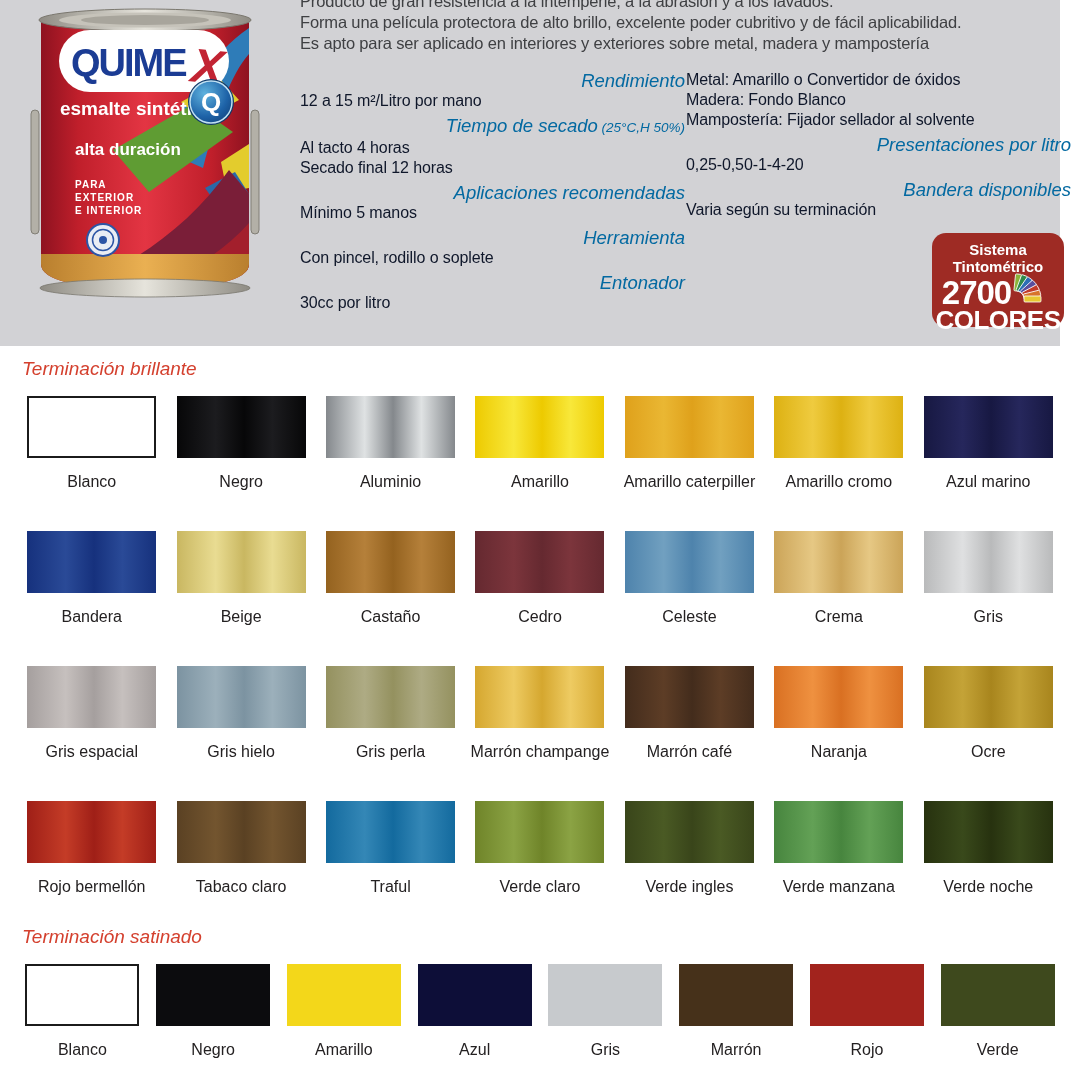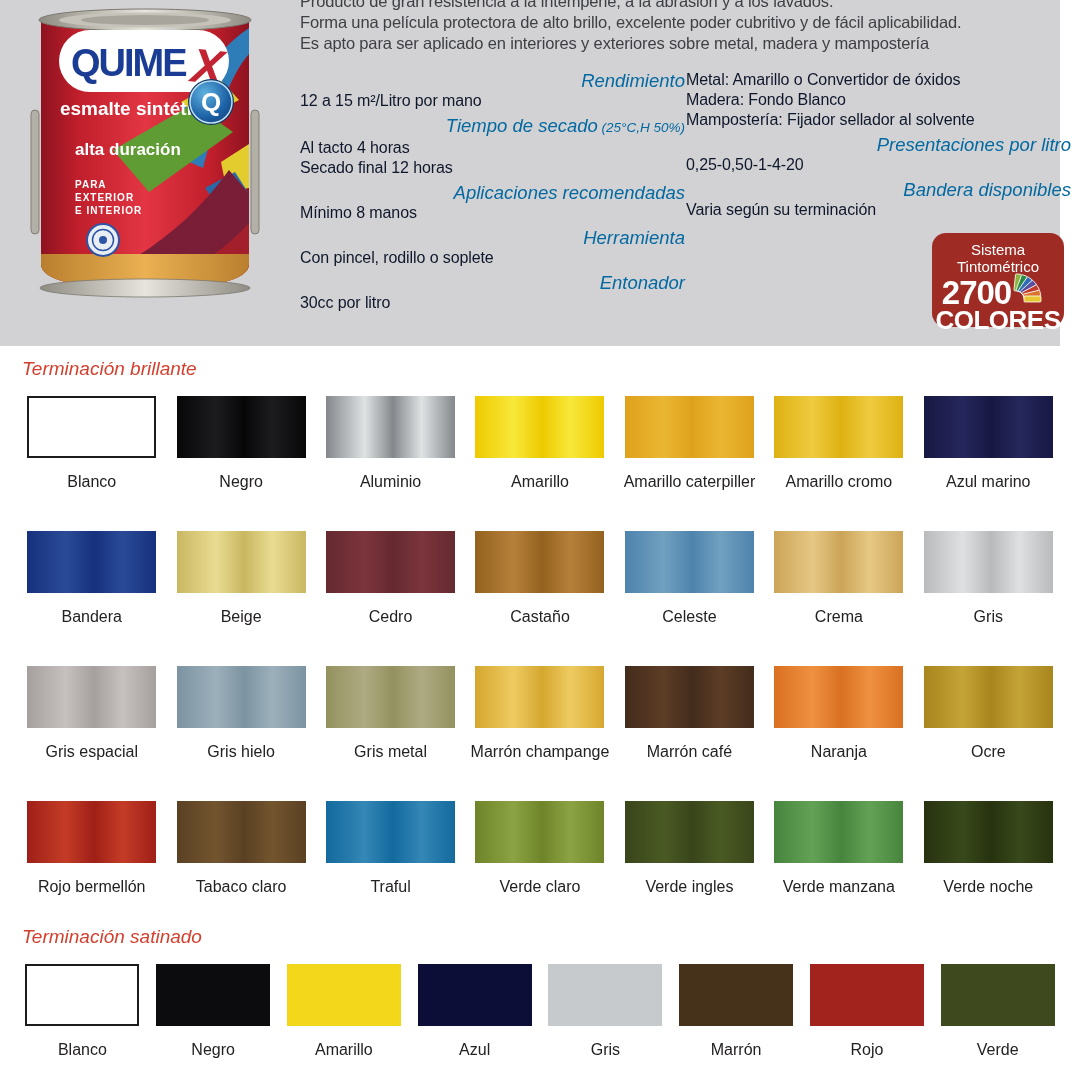--- a/index.html
+++ b/index.html
@@ -9,21 +9,21 @@
   .can{position:absolute;left:25px;top:2px;width:240px;height:300px;}
   .intro{position:absolute;left:300px;top:-9px;width:760px;font-size:16.5px;line-height:21px;color:#3f4043;letter-spacing:-0.15px;}
   .col{position:absolute;top:70px;width:385px;}
   .col-left{left:300px;}
   .col-right{left:686px;}
   .spec-h{font-style:italic;font-size:18.5px;line-height:21px;color:#0369a1;margin-top:4px;text-align:right;}
   .spec-h:first-child{margin-top:0;}
   .spec-note{font-size:13.5px;}
   .spec-line{font-size:16px;line-height:20px;color:#0f172a;letter-spacing:-0.1px;}
   .badge{position:absolute;left:932px;top:233px;width:132px;height:94px;background:#9e2b24;border-radius:14px;color:#ffffff;text-align:center;padding-top:9px;box-sizing:border-box;}
-  .badge-l{font-size:15px;font-weight:400;line-height:16.5px;text-align:center;}
+  .badge-l{font-size:15px;font-weight:700;line-height:16.5px;text-align:center;}
   .badge-row{display:flex;align-items:flex-end;justify-content:center;height:32px;margin-top:1px;}
   .badge-num{font-size:33px;font-weight:700;letter-spacing:-1px;line-height:30px;}
   .badge-word{font-size:26px;font-weight:700;letter-spacing:-0.5px;line-height:25px;}
   .fan{margin-left:1px;margin-bottom:1px;}
   .sections{position:absolute;top:346px;left:0;width:1080px;background:#ffffff;}
   .sec-title{font-style:italic;font-size:19px;line-height:22px;color:#d4402e;margin:12px 0 0 22px;}
   .sec-title.later{margin-top:30px;}
   .swatch-grid{display:grid;margin:16px 0 0 17px;width:1046px;row-gap:40px;}
   .cell{display:flex;flex-direction:column;align-items:center;}
   .chip{height:62px;width:var(--cw);}
@@ -117,21 +117,21 @@
       <div>Es apto para ser aplicado en interiores y exteriores sobre metal, madera y mampostería</div>
     </div>
 
     <div class="col col-left" id="specs-left">
         <div class="spec-h">Rendimiento</div>
         <div class="spec-line">12 a 15 m²/Litro por mano</div>
         <div class="spec-h">Tiempo de secado<span class="spec-note"> (25°C,H 50%)</span></div>
         <div class="spec-line">Al tacto 4 horas</div>
         <div class="spec-line">Secado final 12 horas</div>
         <div class="spec-h">Aplicaciones recomendadas</div>
-        <div class="spec-line">Mínimo 8 manos</div>
+        <div class="spec-line">Mínimo 5 manos</div>
         <div class="spec-h">Herramienta</div>
         <div class="spec-line">Con pincel, rodillo o soplete</div>
         <div class="spec-h">Entonador</div>
         <div class="spec-line">30cc por litro</div>
       </div>
     <div class="col col-right" id="specs-right">
         <div class="spec-line">Metal: Amarillo o Convertidor de óxidos</div>
         <div class="spec-line">Madera: Fondo Blanco</div>
         <div class="spec-line">Mampostería: Fijador sellador al solvente</div>
         <div class="spec-h">Presentaciones por litro</div>
@@ -210,28 +210,28 @@
         </div>
         <div class="cell">
           <div class="chip" style="background: linear-gradient(90deg, rgb(22, 49, 125) 0%, rgb(42, 74, 151) 30%, rgb(22, 49, 125) 52%, rgb(42, 74, 151) 74%, rgb(22, 49, 125) 100%);"></div>
           <div class="chip-label">Bandera</div>
         </div>
         <div class="cell">
           <div class="chip" style="background: linear-gradient(90deg, rgb(201, 183, 97) 0%, rgb(233, 220, 146) 30%, rgb(201, 183, 97) 52%, rgb(233, 220, 146) 74%, rgb(201, 183, 97) 100%);"></div>
           <div class="chip-label">Beige</div>
         </div>
         <div class="cell">
+          <div class="chip" style="background: linear-gradient(90deg, rgb(148, 98, 31) 0%, rgb(181, 128, 58) 30%, rgb(148, 98, 31) 52%, rgb(181, 128, 58) 74%, rgb(148, 98, 31) 100%);"></div>
+          <div class="chip-label">Castaño</div>
+        </div>
+        <div class="cell">
           <div class="chip" style="background: linear-gradient(90deg, rgb(101, 41, 48) 0%, rgb(124, 53, 60) 30%, rgb(101, 41, 48) 52%, rgb(124, 53, 60) 74%, rgb(101, 41, 48) 100%);"></div>
           <div class="chip-label">Cedro</div>
         </div>
         <div class="cell">
-          <div class="chip" style="background: linear-gradient(90deg, rgb(148, 98, 31) 0%, rgb(181, 128, 58) 30%, rgb(148, 98, 31) 52%, rgb(181, 128, 58) 74%, rgb(148, 98, 31) 100%);"></div>
-          <div class="chip-label">Castaño</div>
-        </div>
-        <div class="cell">
           <div class="chip" style="background: linear-gradient(90deg, rgb(78, 131, 172) 0%, rgb(113, 160, 192) 30%, rgb(78, 131, 172) 52%, rgb(113, 160, 192) 74%, rgb(78, 131, 172) 100%);"></div>
           <div class="chip-label">Celeste</div>
         </div>
         <div class="cell">
           <div class="chip" style="background: linear-gradient(90deg, rgb(203, 164, 88) 0%, rgb(230, 200, 132) 30%, rgb(203, 164, 88) 52%, rgb(230, 200, 132) 74%, rgb(203, 164, 88) 100%);"></div>
           <div class="chip-label">Crema</div>
         </div>
         <div class="cell">
           <div class="chip" style="background: linear-gradient(90deg, rgb(185, 186, 187) 0%, rgb(223, 224, 225) 30%, rgb(185, 186, 187) 52%, rgb(223, 224, 225) 74%, rgb(185, 186, 187) 100%);"></div>
           <div class="chip-label">Gris</div>
@@ -239,21 +239,21 @@
         <div class="cell">
           <div class="chip" style="background: linear-gradient(90deg, rgb(165, 159, 158) 0%, rgb(198, 192, 190) 30%, rgb(165, 159, 158) 52%, rgb(198, 192, 190) 74%, rgb(165, 159, 158) 100%);"></div>
           <div class="chip-label">Gris espacial</div>
         </div>
         <div class="cell">
           <div class="chip" style="background: linear-gradient(90deg, rgb(124, 147, 161) 0%, rgb(156, 176, 187) 30%, rgb(124, 147, 161) 52%, rgb(156, 176, 187) 74%, rgb(124, 147, 161) 100%);"></div>
           <div class="chip-label">Gris hielo</div>
         </div>
         <div class="cell">
           <div class="chip" style="background: linear-gradient(90deg, rgb(148, 145, 95) 0%, rgb(174, 171, 132) 30%, rgb(148, 145, 95) 52%, rgb(174, 171, 132) 74%, rgb(148, 145, 95) 100%);"></div>
-          <div class="chip-label">Gris metal</div>
+          <div class="chip-label">Gris perla</div>
         </div>
         <div class="cell">
           <div class="chip" style="background: linear-gradient(90deg, rgb(213, 167, 47) 0%, rgb(238, 203, 98) 30%, rgb(213, 167, 47) 52%, rgb(238, 203, 98) 74%, rgb(213, 167, 47) 100%);"></div>
           <div class="chip-label">Marrón champange</div>
         </div>
         <div class="cell">
           <div class="chip" style="background: linear-gradient(90deg, rgb(67, 44, 28) 0%, rgb(93, 61, 38) 30%, rgb(67, 44, 28) 52%, rgb(93, 61, 38) 74%, rgb(67, 44, 28) 100%);"></div>
           <div class="chip-label">Marrón café</div>
         </div>
         <div class="cell">

